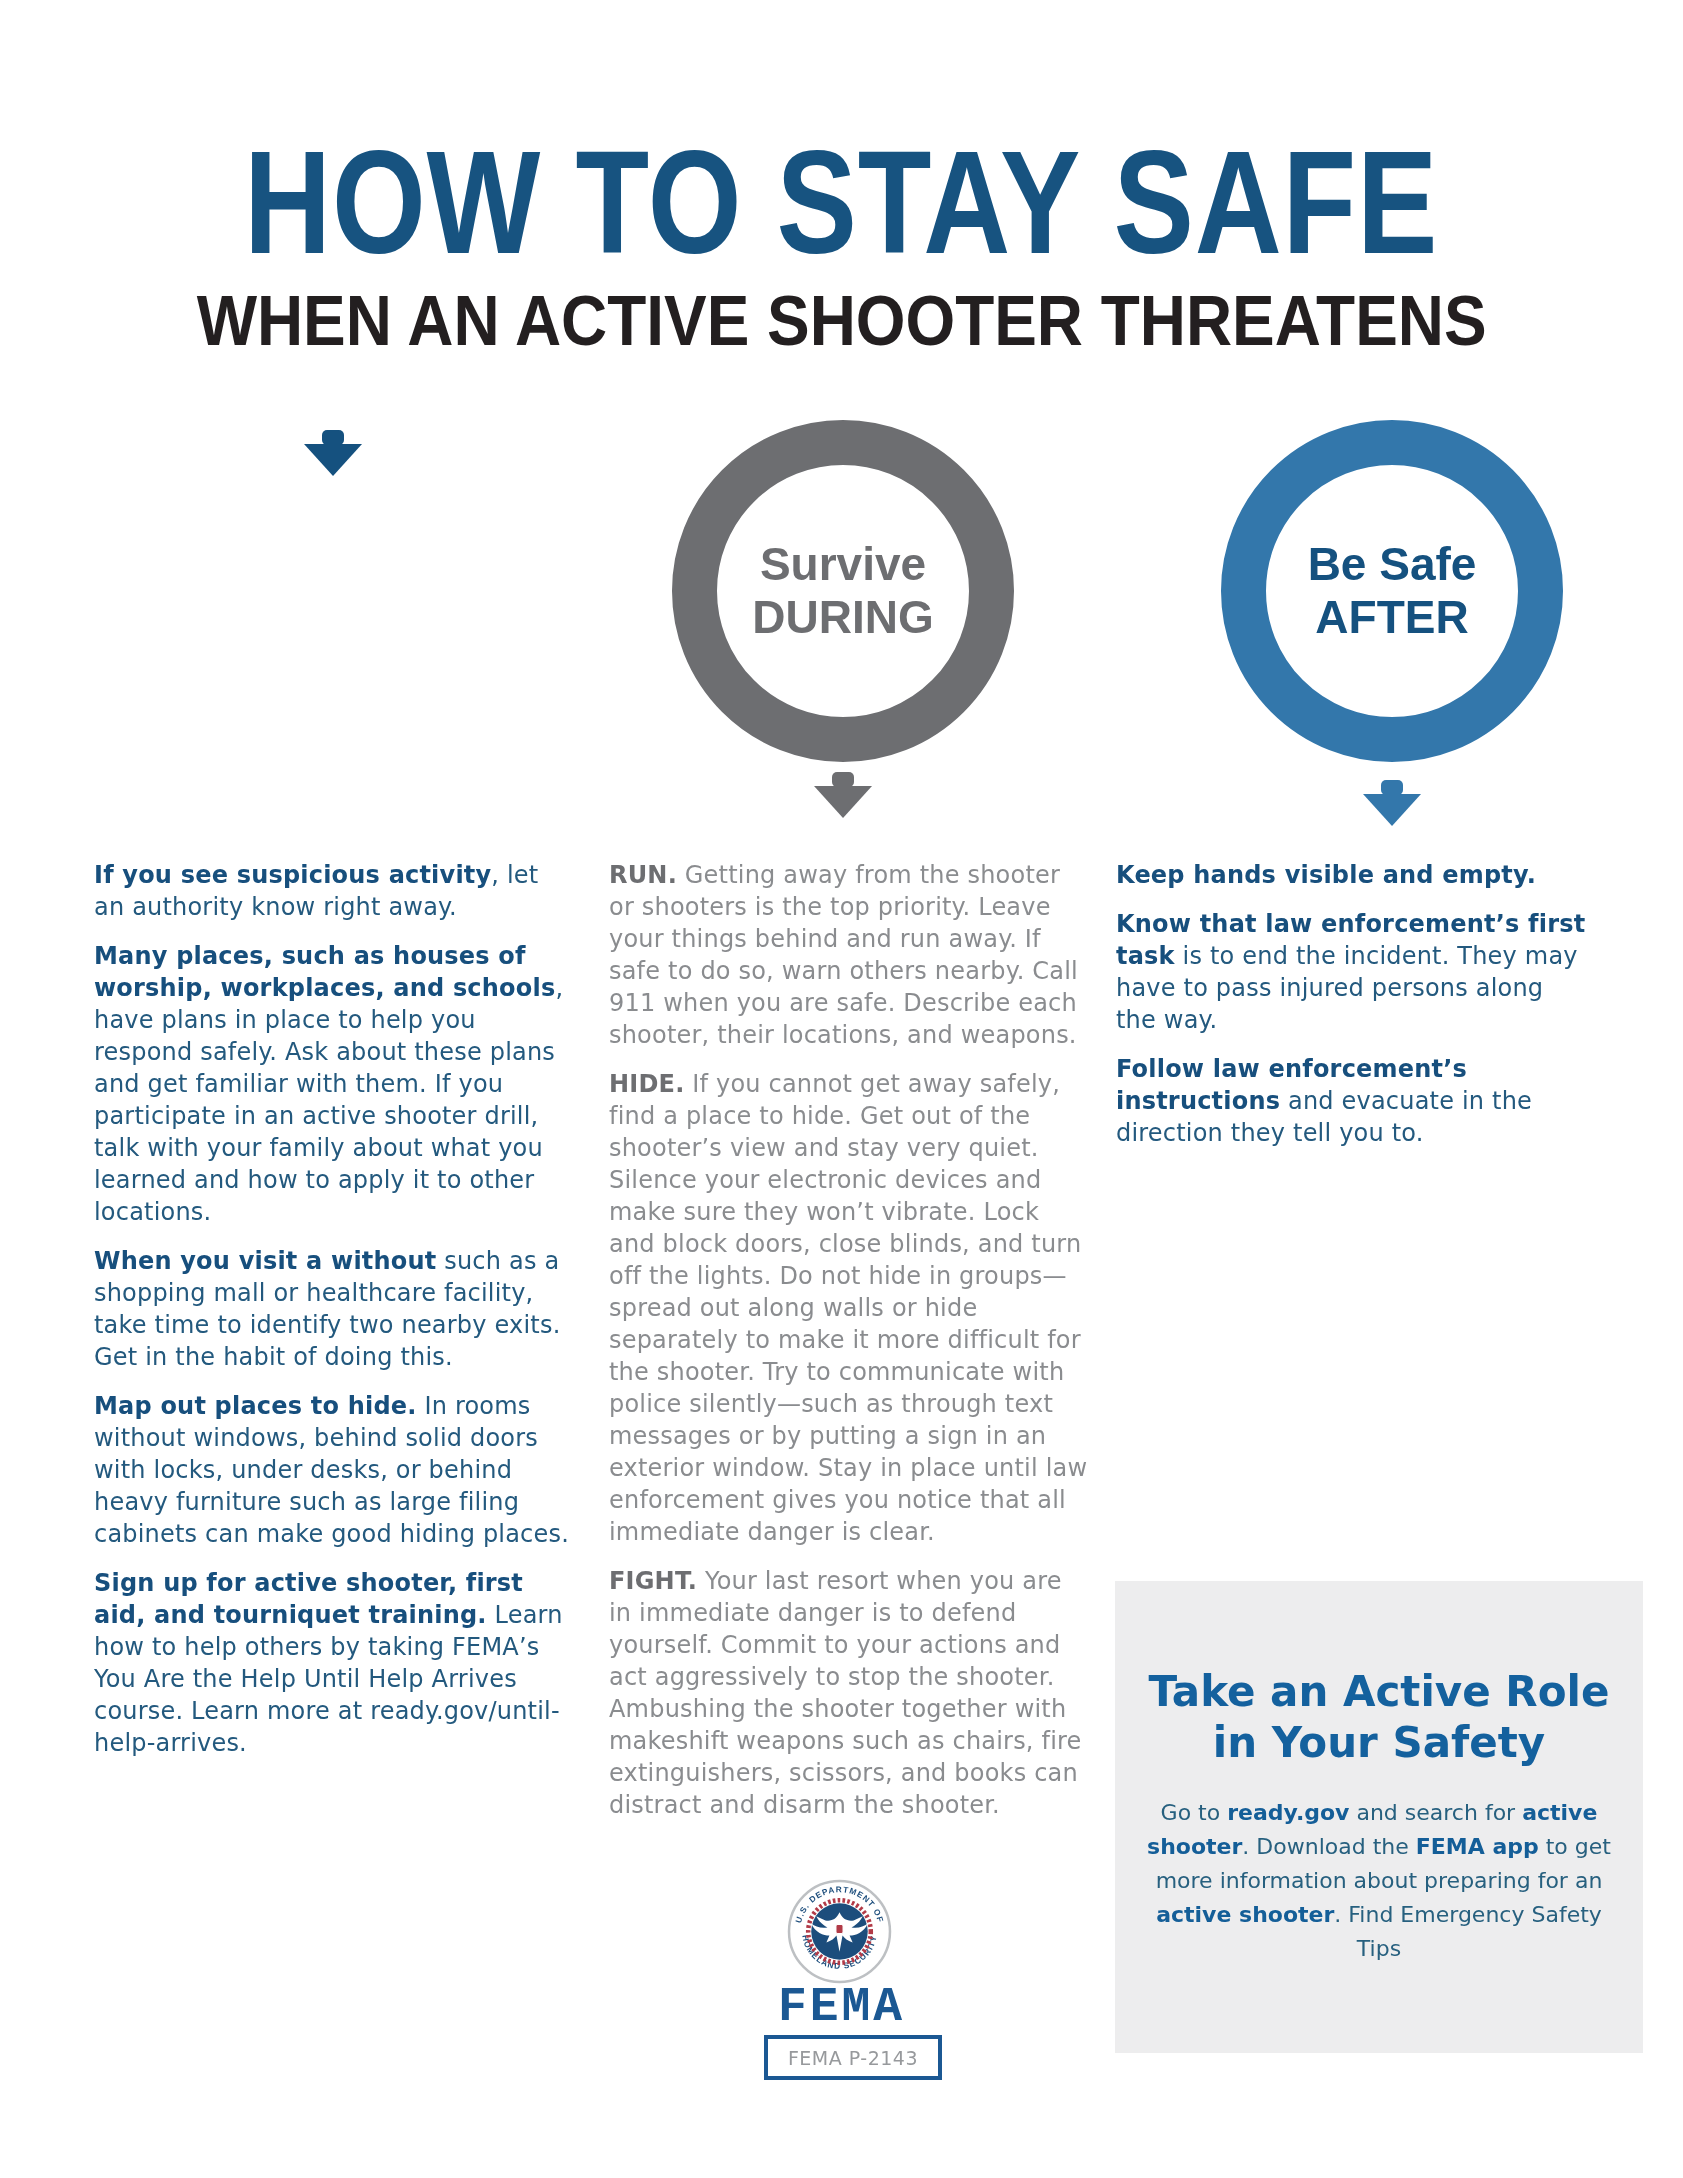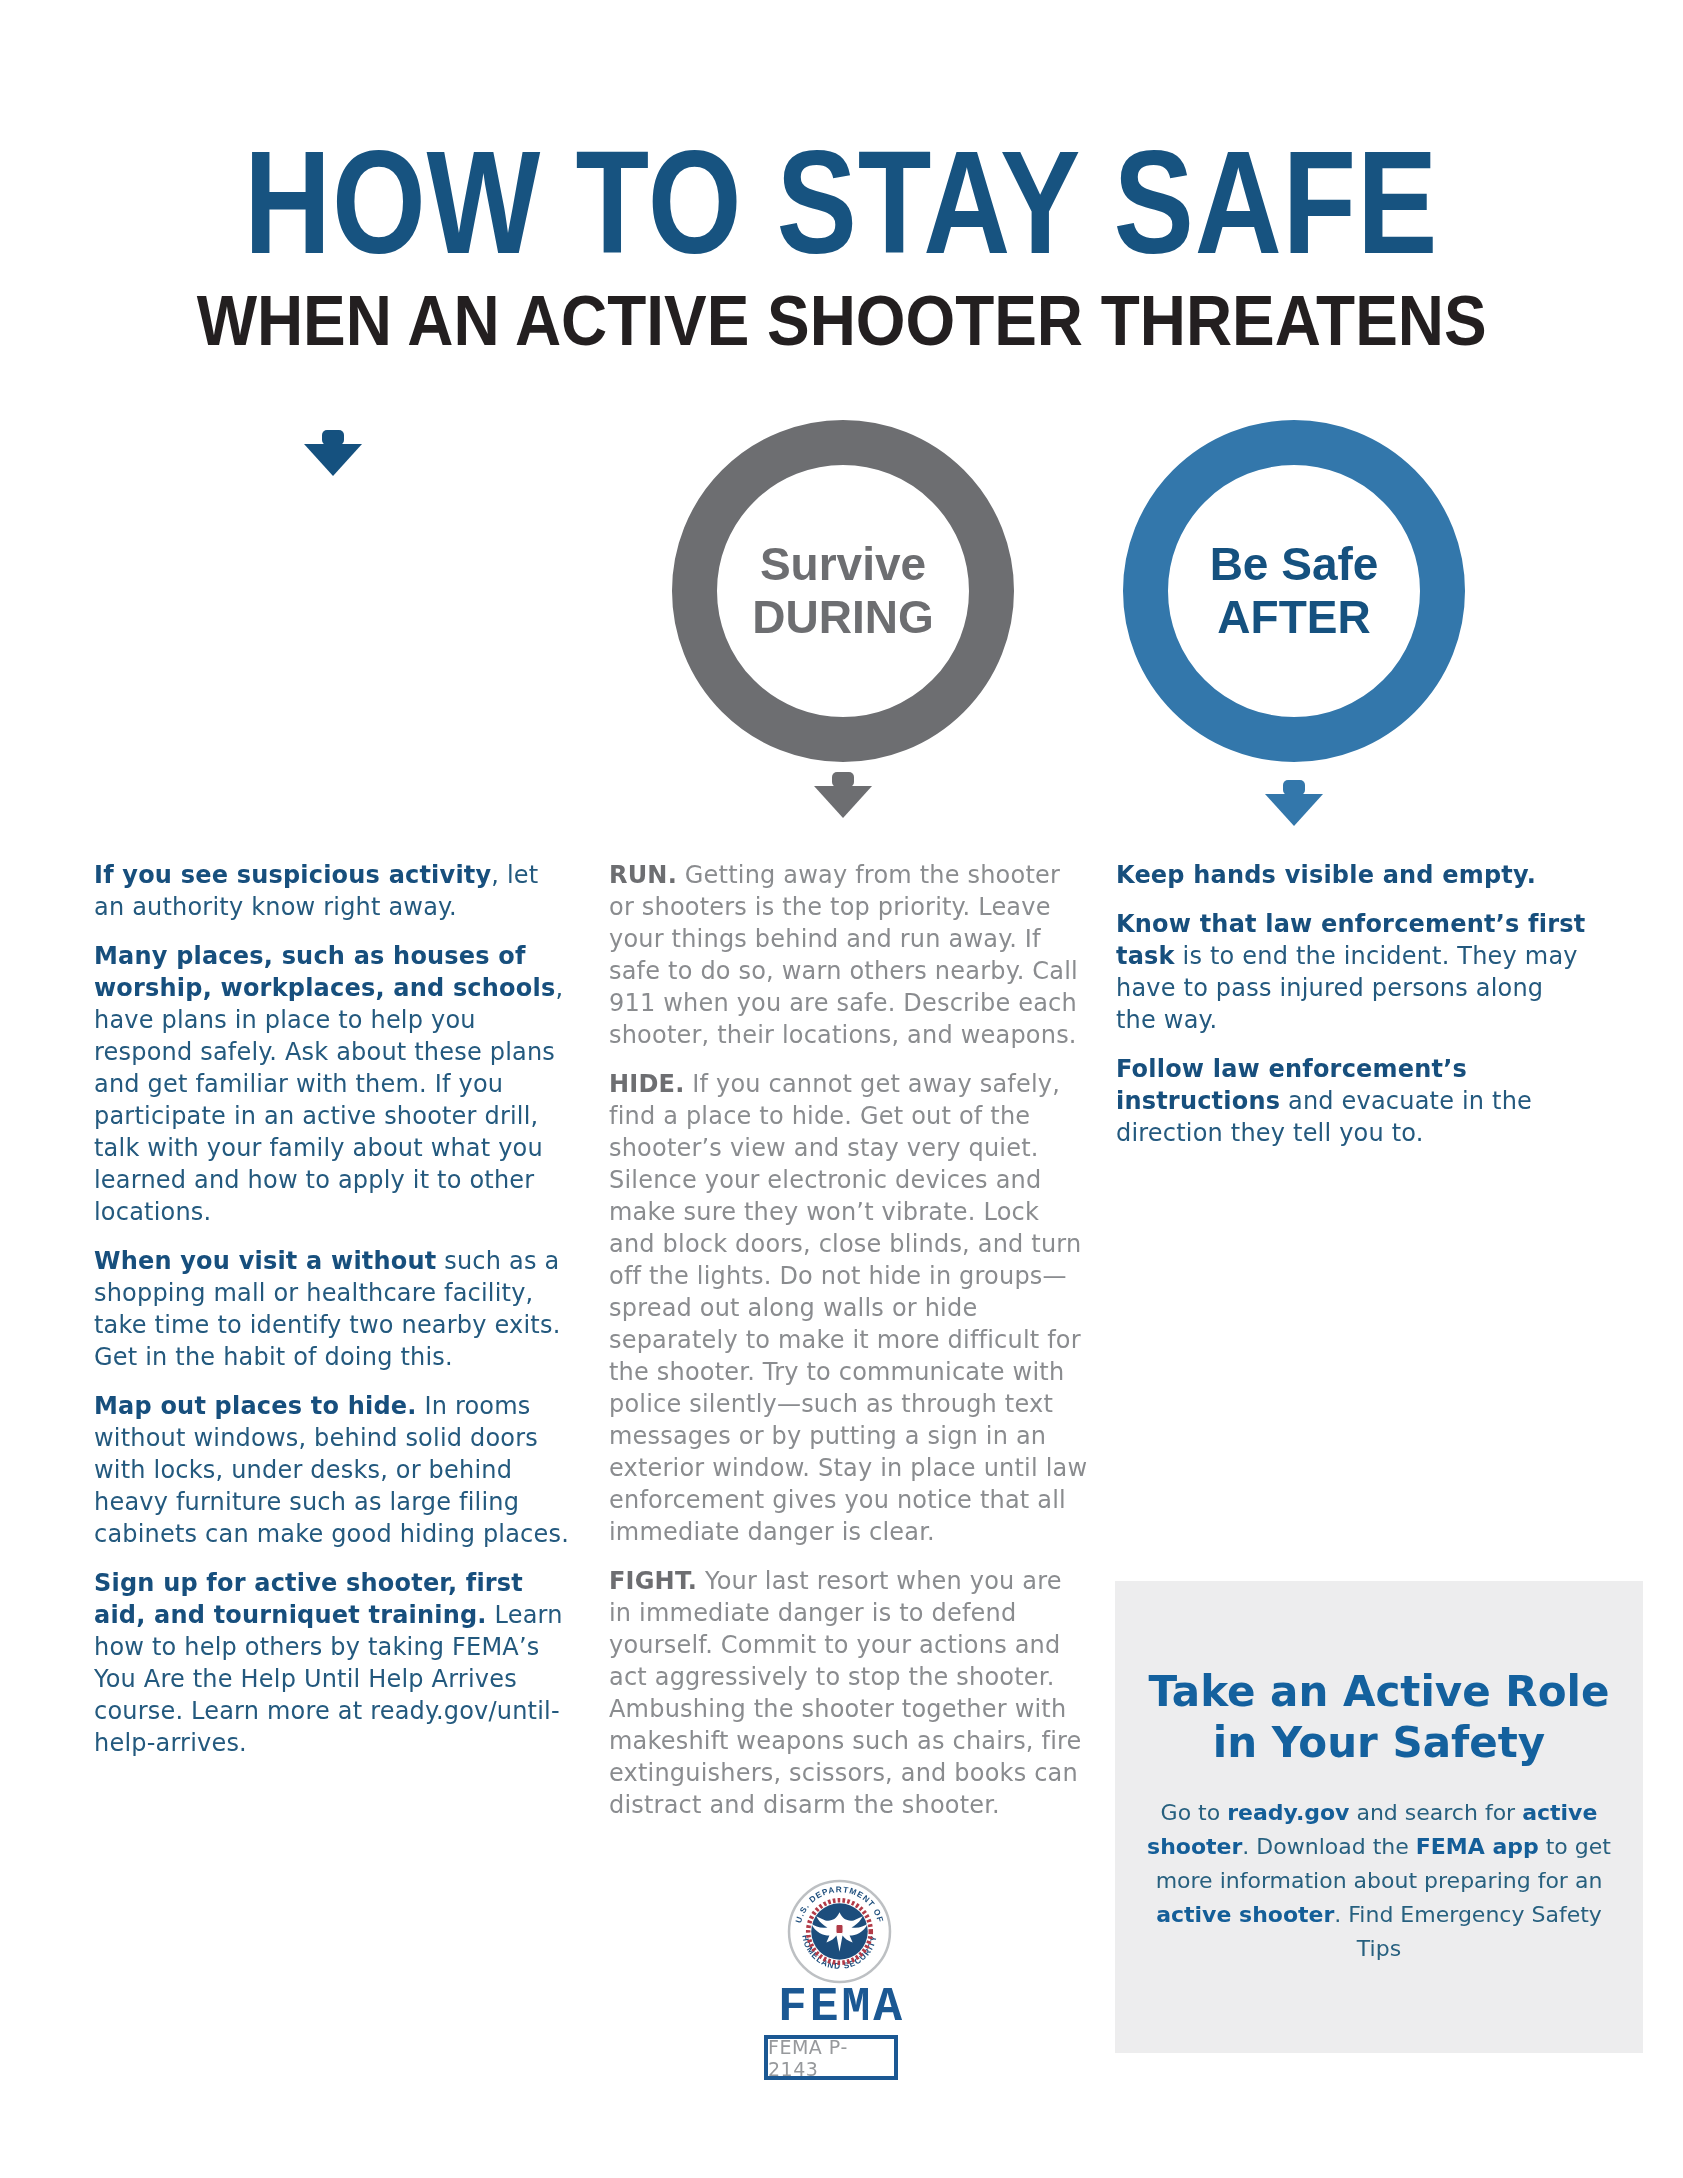--- a/index.html
+++ b/index.html
@@ -17,21 +17,21 @@
   .squeeze90{display:inline-block;transform:scaleX(.90);transform-origin:50% 50%;white-space:nowrap;}
 
   h1.poster-title{position:absolute;top:125px;left:0;width:1683px;text-align:center;
       font-family:"Liberation Sans",sans-serif;font-weight:bold;font-size:147px;line-height:1.05;
       color:var(--title_blue);letter-spacing:1px;}
   h2.poster-subtitle{position:absolute;top:284px;left:0;width:1683px;text-align:center;
       font-family:"Liberation Sans",sans-serif;font-weight:bold;font-size:71px;line-height:1.05;
       color:var(--subtitle_black);}
 
   .badge-wrap{position:absolute;top:420px;width:342px;display:flex;flex-direction:column;align-items:center;}
-  .bw1{left:162px;} .bw2{left:672px;} .bw3{left:1123px;gap:8px;}
+  .bw1{left:162px;} .bw2{left:672px;} .bw3{left:1221px;gap:8px;}
   .badge{width:342px;height:342px;border-radius:50%;border:45px solid #15517f;background:#fff;
       display:flex;flex-direction:column;align-items:center;justify-content:center;
       font-family:"Liberation Sans",sans-serif;font-weight:bold;font-size:46px;line-height:1.16;
       text-align:center;color:#15517f;}
   .arrow{display:flex;flex-direction:column;align-items:center;margin-top:10px;}
   .stem{width:22px;height:15px;border-radius:5px;background:#15517f;}
   .tri{width:0;height:0;margin-top:-1px;border-left:29px solid transparent;border-right:29px solid transparent;
       border-top:32px solid #15517f;}
 
   .col{position:absolute;top:859px;width:480px;font-size:24px;line-height:32px;letter-spacing:0.2px;}
@@ -45,21 +45,21 @@
   .safety-box{position:absolute;left:1115px;top:1581px;width:528px;height:472px;background:var(--box_bg);
       padding:85px 18px 0;text-align:center;}
   .safety-box h3{font-size:42px;line-height:1.22;color:var(--box_title);font-weight:bold;}
   .safety-box .rich{margin-top:28px;font-size:22px;line-height:34px;color:var(--box_body);padding:0 6px;}
   .safety-box .rich b{color:var(--box_body_bold);}
 
   .seal{position:absolute;left:787px;top:1879px;width:105px;height:105px;}
   .fema-word{position:absolute;top:1980px;left:0;width:1683px;text-align:center;
       font-family:Liberation Mono, monospace;font-weight:bold;font-size:48px;letter-spacing:3px;
       color:var(--fema_blue);}
-  .pub-box{position:absolute;top:2035px;left:764px;width:134px;height:45px;background:#fff;
+  .pub-box{position:absolute;top:2035px;left:764px;width:178px;height:45px;background:#fff;
       border:4px solid var(--fema_blue);display:flex;align-items:center;justify-content:center;
       font-size:19px;color:var(--pub_gray);letter-spacing:0.5px;}
 </style>
 </head>
 <body>
 
 <main>
 
   <h1 class="poster-title"><span class="squeeze82">HOW TO STAY SAFE</span></h1>
   <h2 class="poster-subtitle"><span class="squeeze90">WHEN AN ACTIVE SHOOTER THREATENS</span></h2>

